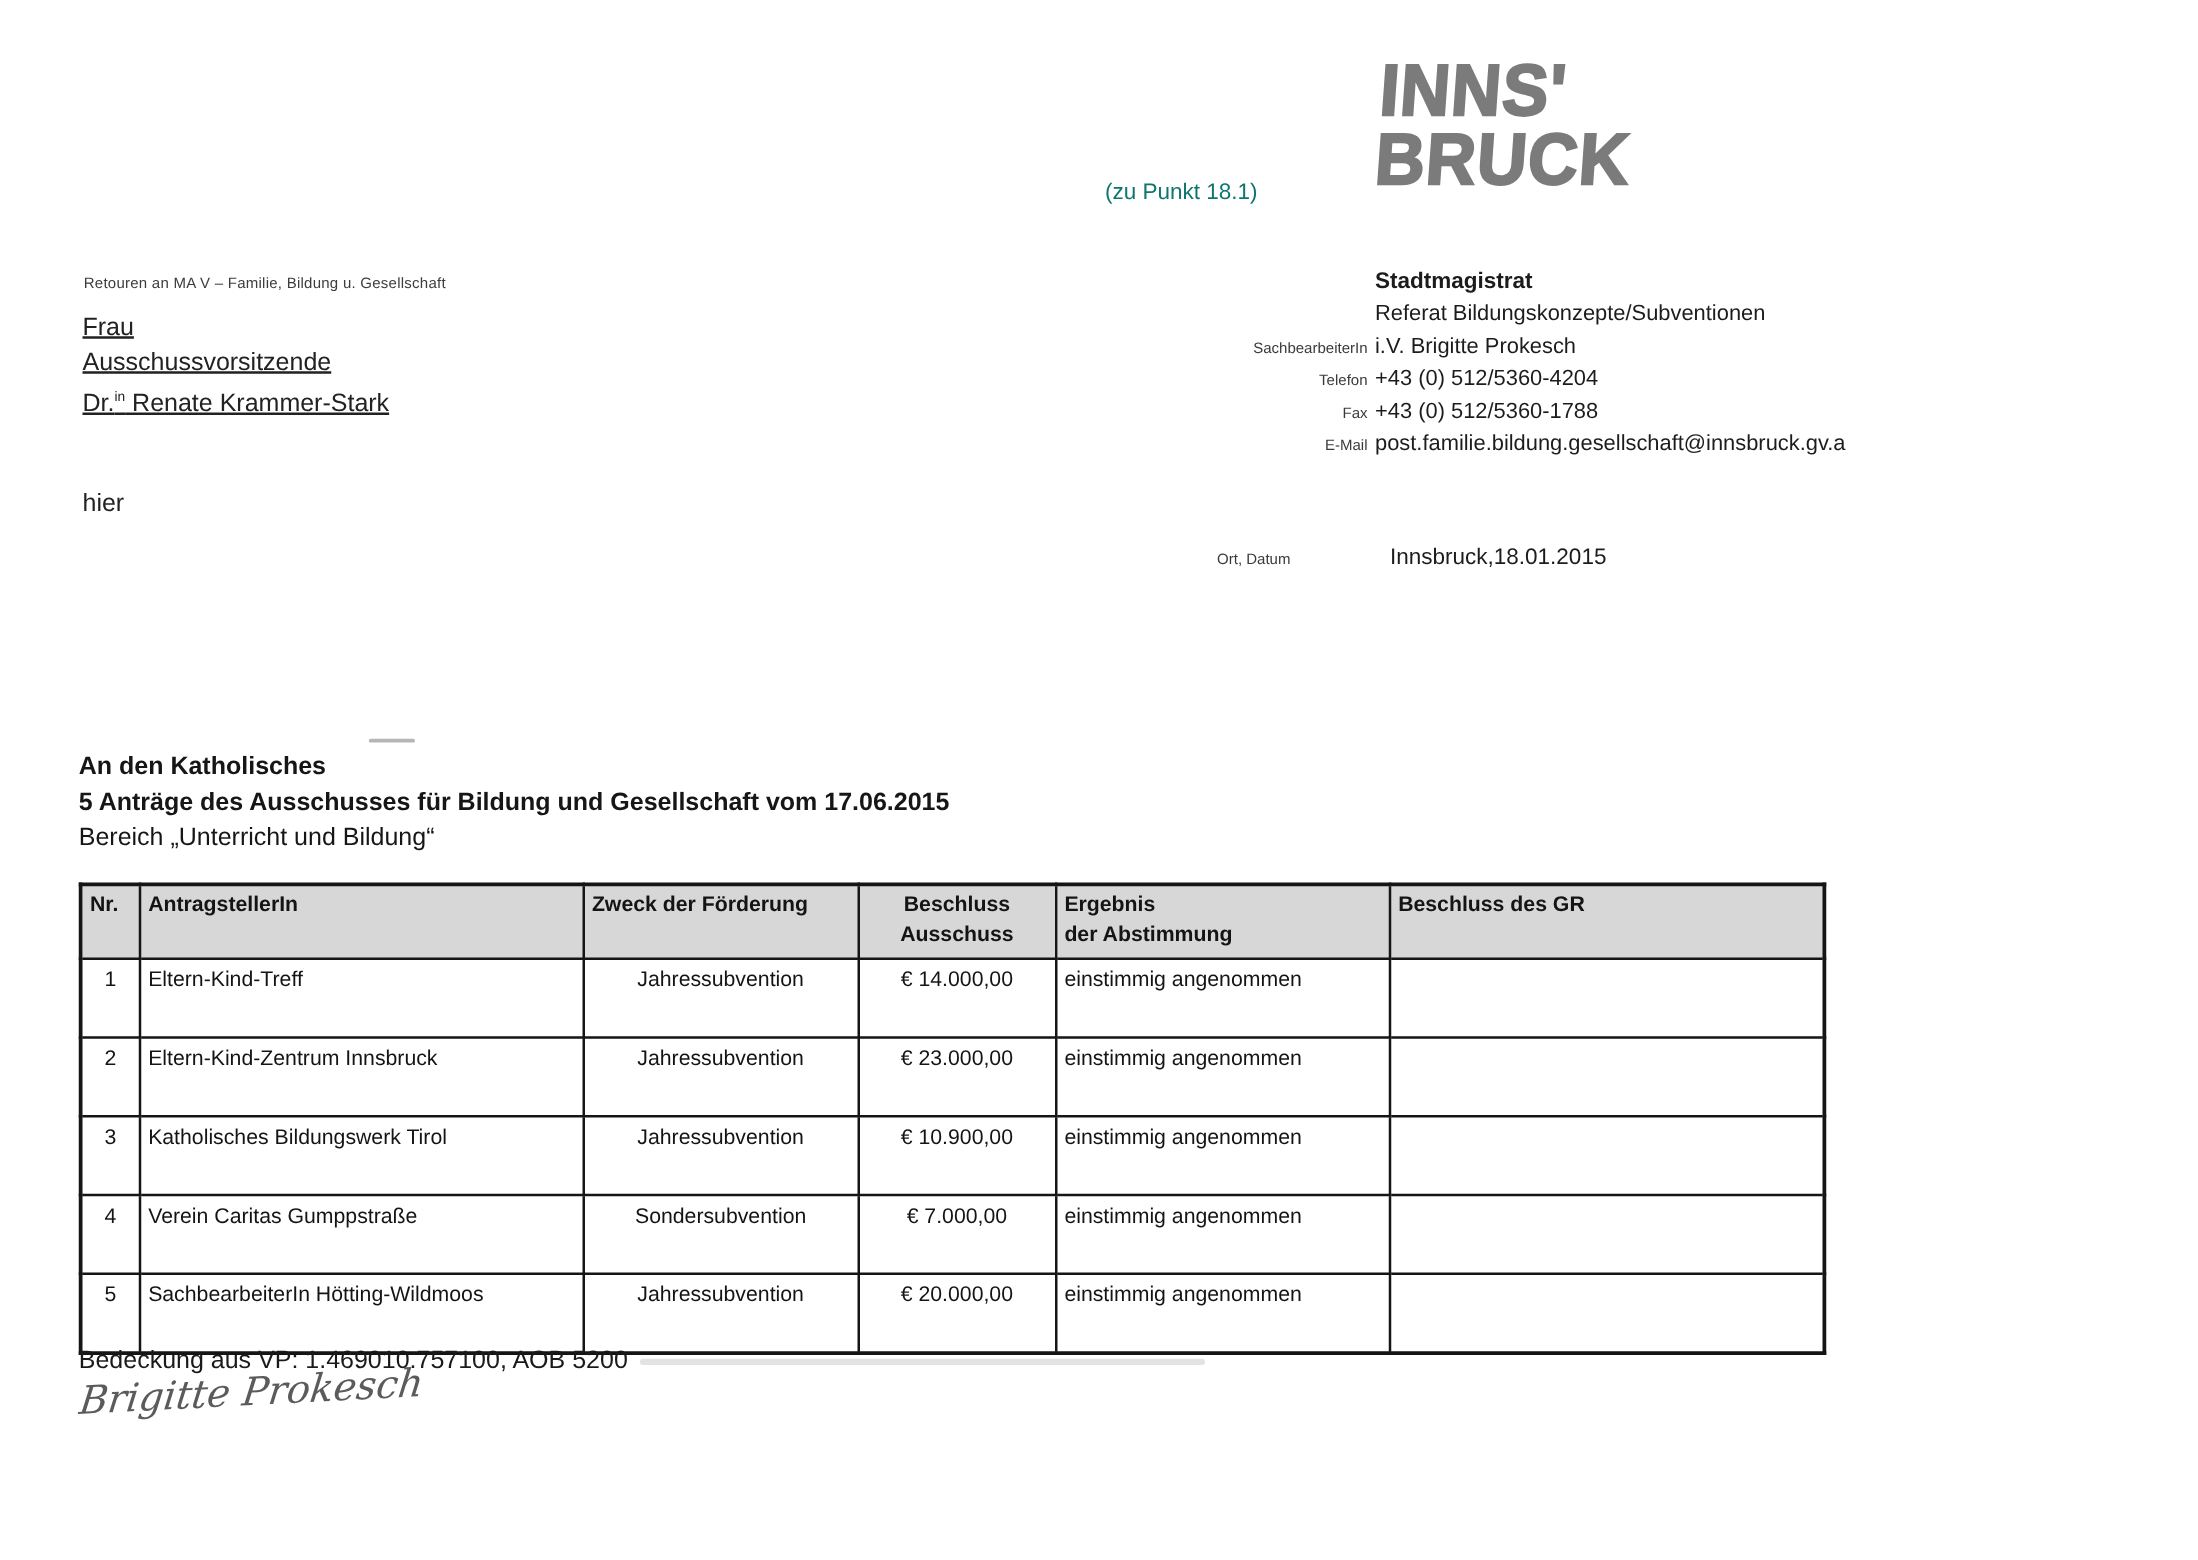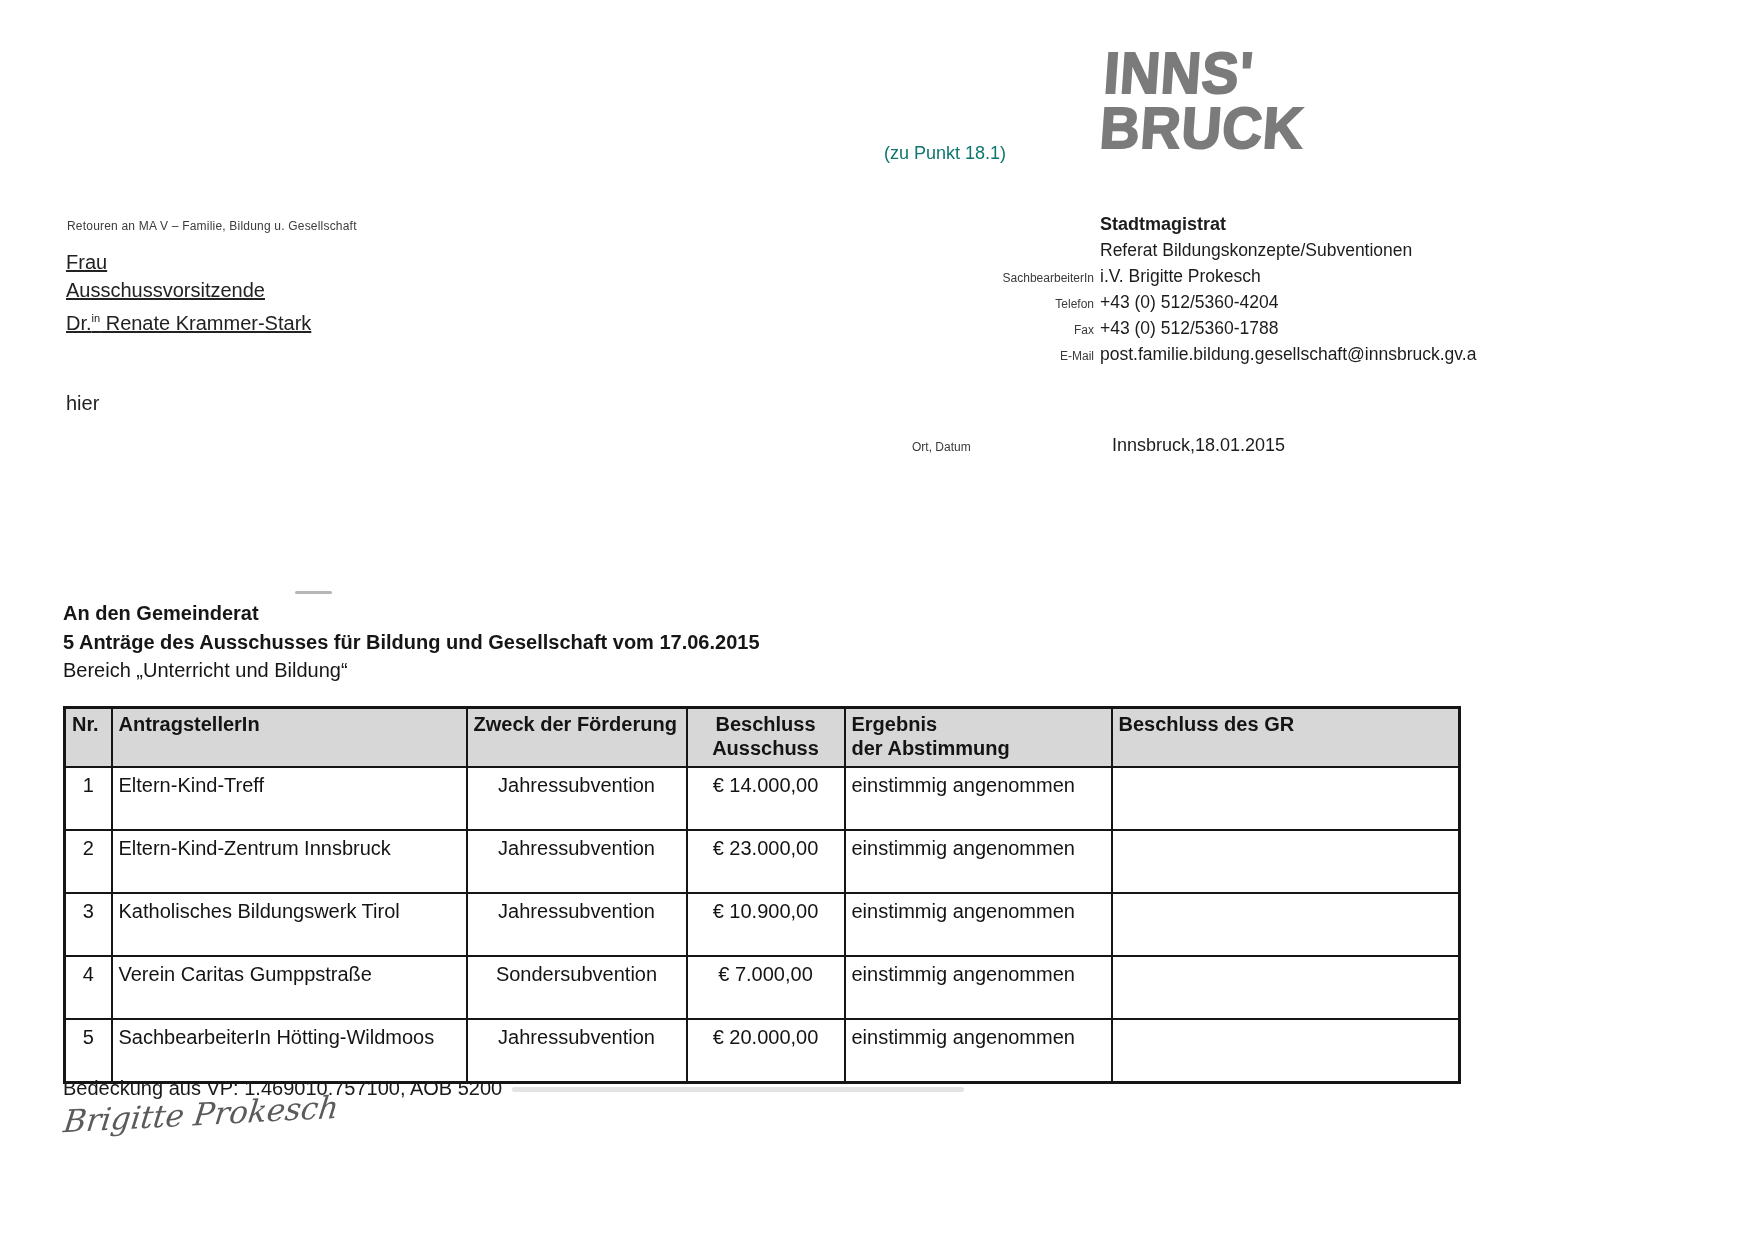--- a/index.html
+++ b/index.html
@@ -51,36 +51,36 @@
     text-align:right;font-size:12px;color:#3a3a3a;
     padding-top:5px;line-height:21px;
   }
   .sender .org{font-weight:bold;font-size:18px;}
   .sender .val{color:#1c1c1c;}
   .dateline{
     position:absolute;left:912px;top:432px;width:548px;
     display:grid;grid-template-columns:182px 1fr;column-gap:18px;
     font-size:18px;line-height:26px;white-space:nowrap;
   }
-  .dateline .lbl{text-align:left;font-size:12px;color:#3a3a3a;padding-top:5px;line-height:21px;}
+  .dateline .lbl{text-align:center;font-size:12px;color:#3a3a3a;padding-top:5px;line-height:21px;}
   
   .subject{
     position:absolute;left:63px;top:599px;
     font-size:20px;line-height:28.5px;color:#161616;
   }
   .subject .b{font-weight:bold;}
   .dash-artifact{
     position:absolute;left:295px;top:591px;width:37px;height:3px;
     background:#9d9d9d;border-radius:2px;opacity:.75;
   }
   
   table.grtable{
     position:absolute;left:63px;top:706px;
     border-collapse:collapse;table-layout:fixed;width:1395px;
-    font-size:20px;color:#141414;
+    font-size:17px;color:#141414;
     border:3px solid #151515;
   }
   .grtable th,.grtable td{
     border:2px solid #151515;
     vertical-align:top;
     padding:4px 6px;
     overflow:hidden;white-space:nowrap;
   }
   .grtable thead th{
     background:#d7d7d7;
@@ -148,21 +148,21 @@
     <div class="val">post.familie.bildung.gesellschaft@innsbruck.gv.a</div>
   </div>
 
   <div class="dateline">
     <div class="lbl">Ort, Datum</div>
     <div class="val">Innsbruck,18.01.2015</div>
   </div>
 
   <div class="dash-artifact"></div>
   <div class="subject">
-    <div class="b">An den Gemeinderat</div>
+    <div class="b">An den Katholisches</div>
     <div class="b">5 Anträge des Ausschusses für Bildung und Gesellschaft vom 17.06.2015</div>
     <div>Bereich „Unterricht und Bildung“</div>
   </div>
 
   <table class="grtable">
     <colgroup>
       <col style="width:47px">
         <col style="width:355px">
         <col style="width:220px">
       <col style="width:158px">

